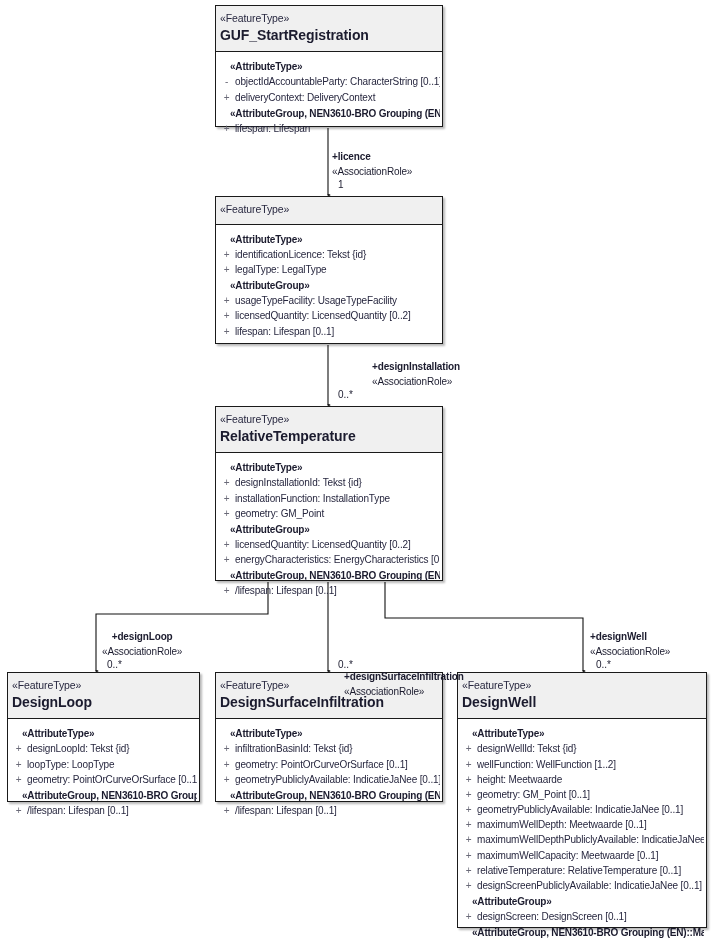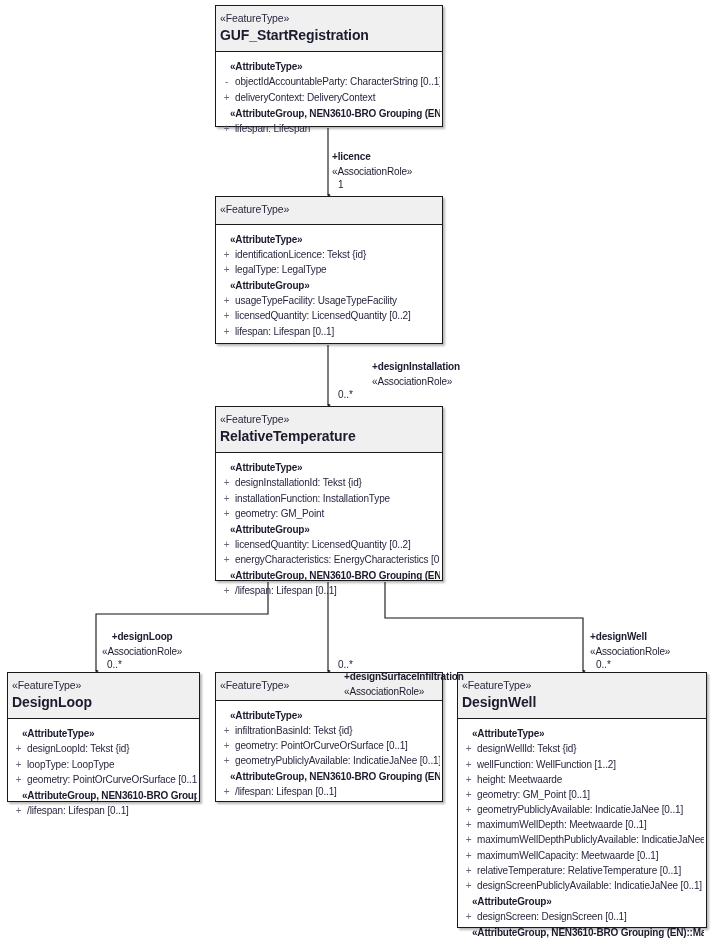--- a/index.html
+++ b/index.html
@@ -238,20 +238,21 @@
         <div class="attr-group-title">«AttributeGroup, NEN3610-BRO Groupin...</div>
         <div class="attr-row">
           <span class="attr-vis">+</span>
           <span class="attr-text">/lifespan: Lifespan [0..1]</span>
         </div>
       </div>
     </div>
     <div class="uml-class" style="left: 215px; top: 672px; width: 228px; height: 130px;">
       <div class="uml-header">
         <span class="stereotype">«FeatureType»</span>
+        <span class="class-name">DesignSurfaceInfiltration</span>
       </div>
       <div class="uml-body">
         <div class="attr-group-title">«AttributeType»</div>
         <div class="attr-row">
           <span class="attr-vis">+</span>
           <span class="attr-text">infiltrationBasinId: Tekst {id}</span>
         </div>
         <div class="attr-row">
           <span class="attr-vis">+</span>
           <span class="attr-text">geometry: PointOrCurveOrSurface [0..1]</span>

